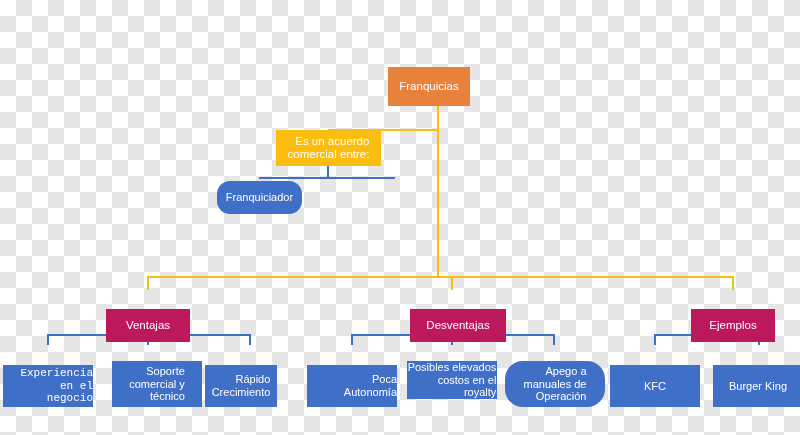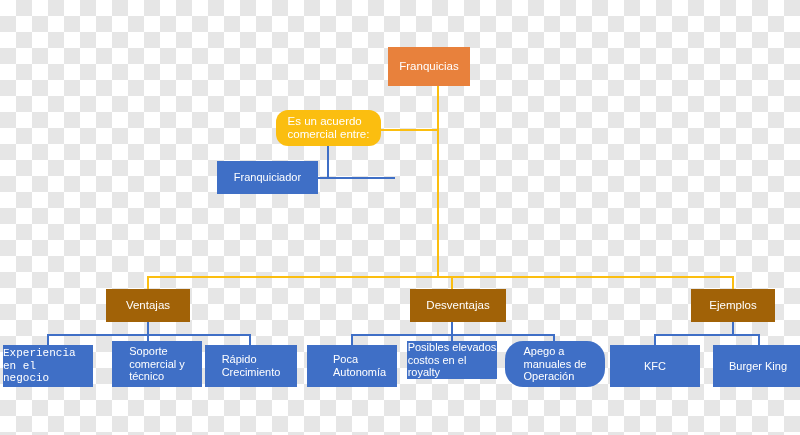--- a/index.html
+++ b/index.html
@@ -22,36 +22,37 @@
     position: relative;
     width: 800px;
     height: 435px;
   }
   .node {
     position: absolute;
     box-sizing: border-box;
     display: flex;
     align-items: center;
     justify-content: center;
-    text-align: left;
+    text-align: right;
     color: #ffffff;
     line-height: 1.15;
     white-space: pre-line;
     z-index: 3;
+    margin-top: 20px;
   }
   .node-orange {
     background: #e8813c;
     font-size: 11.5px;
   }
   .node-yellow {
     background: #fbbe10;
     font-size: 11.5px;
   }
   .node-yellow-cat {
-    background: #a16207;
+    background: #be185d;
     font-size: 11.5px;
   }
   .node-blue {
     background: #3f6fc6;
     font-size: 11px;
   }
   .connector {
     position: absolute;
     z-index: 1;
   }
@@ -88,40 +89,40 @@
   <div class="connector conn-blue" style="left:451px; top:334px; width:2px; height:11px;"></div>
   <div class="connector conn-blue" style="left:553px; top:334px; width:2px; height:11px;"></div>
 
   <div class="connector conn-blue" style="left:732px; top:322px; width:2px; height:13px;"></div>
   <div class="connector conn-blue" style="left:654px; top:334px; width:106px; height:2px;"></div>
   <div class="connector conn-blue" style="left:654px; top:334px; width:2px; height:11px;"></div>
   <div class="connector conn-blue" style="left:758px; top:334px; width:2px; height:11px;"></div>
 
   <div class="node node-orange" style="left:388px; top:47px; width:82px; height:39px;">Franquicias</div>
 
-  <div class="node node-yellow" style="left:276px; top:110px; width:105px; height:36px;border-radius:12px;">Es un acuerdo
+  <div class="node node-yellow" style="left:276px; top:110px; width:105px; height:36px;">Es un acuerdo
 comercial entre:</div>
 
-  <div class="node node-blue" style="left:217px; top:161px; width:101px; height:33px;">Franquiciador</div>
+  <div class="node node-blue" style="left:217px; top:161px; width:85px; height:33px;border-radius:13px;">Franquiciador</div>
 
 
   <div class="node node-yellow-cat" style="left:106px; top:289px; width:84px; height:33px;">Ventajas</div>
 
   <div class="node node-yellow-cat" style="left:410px; top:289px; width:96px; height:33px;">Desventajas</div>
 
   <div class="node node-yellow-cat" style="left:691px; top:289px; width:84px; height:33px;">Ejemplos</div>
 
   <div class="node node-blue" style="left:3px; top:345px; width:90px; height:42px;font-family:Liberation Mono, monospace;">Experiencia en el
 negocio</div>
 
   <div class="node node-blue" style="left:112px; top:341px; width:90px; height:46px;">Soporte
 comercial y
 técnico</div>
 
-  <div class="node node-blue" style="left:205px; top:345px; width:92px; height:42px;">Rápido
+  <div class="node node-blue" style="left:205px; top:345px; width:72px; height:42px;">Rápido
 Crecimiento</div>
 
   <div class="node node-blue" style="left:307px; top:345px; width:90px; height:42px;padding-left:26px;">Poca Autonomía</div>
 
   <div class="node node-blue" style="left:407px; top:341px; width:90px; height:38px;">Posibles elevados
 costos en el
 royalty</div>
 
   <div class="node node-blue" style="left:505px; top:341px; width:100px; height:46px;border-radius:18px;">Apego a
 manuales de

